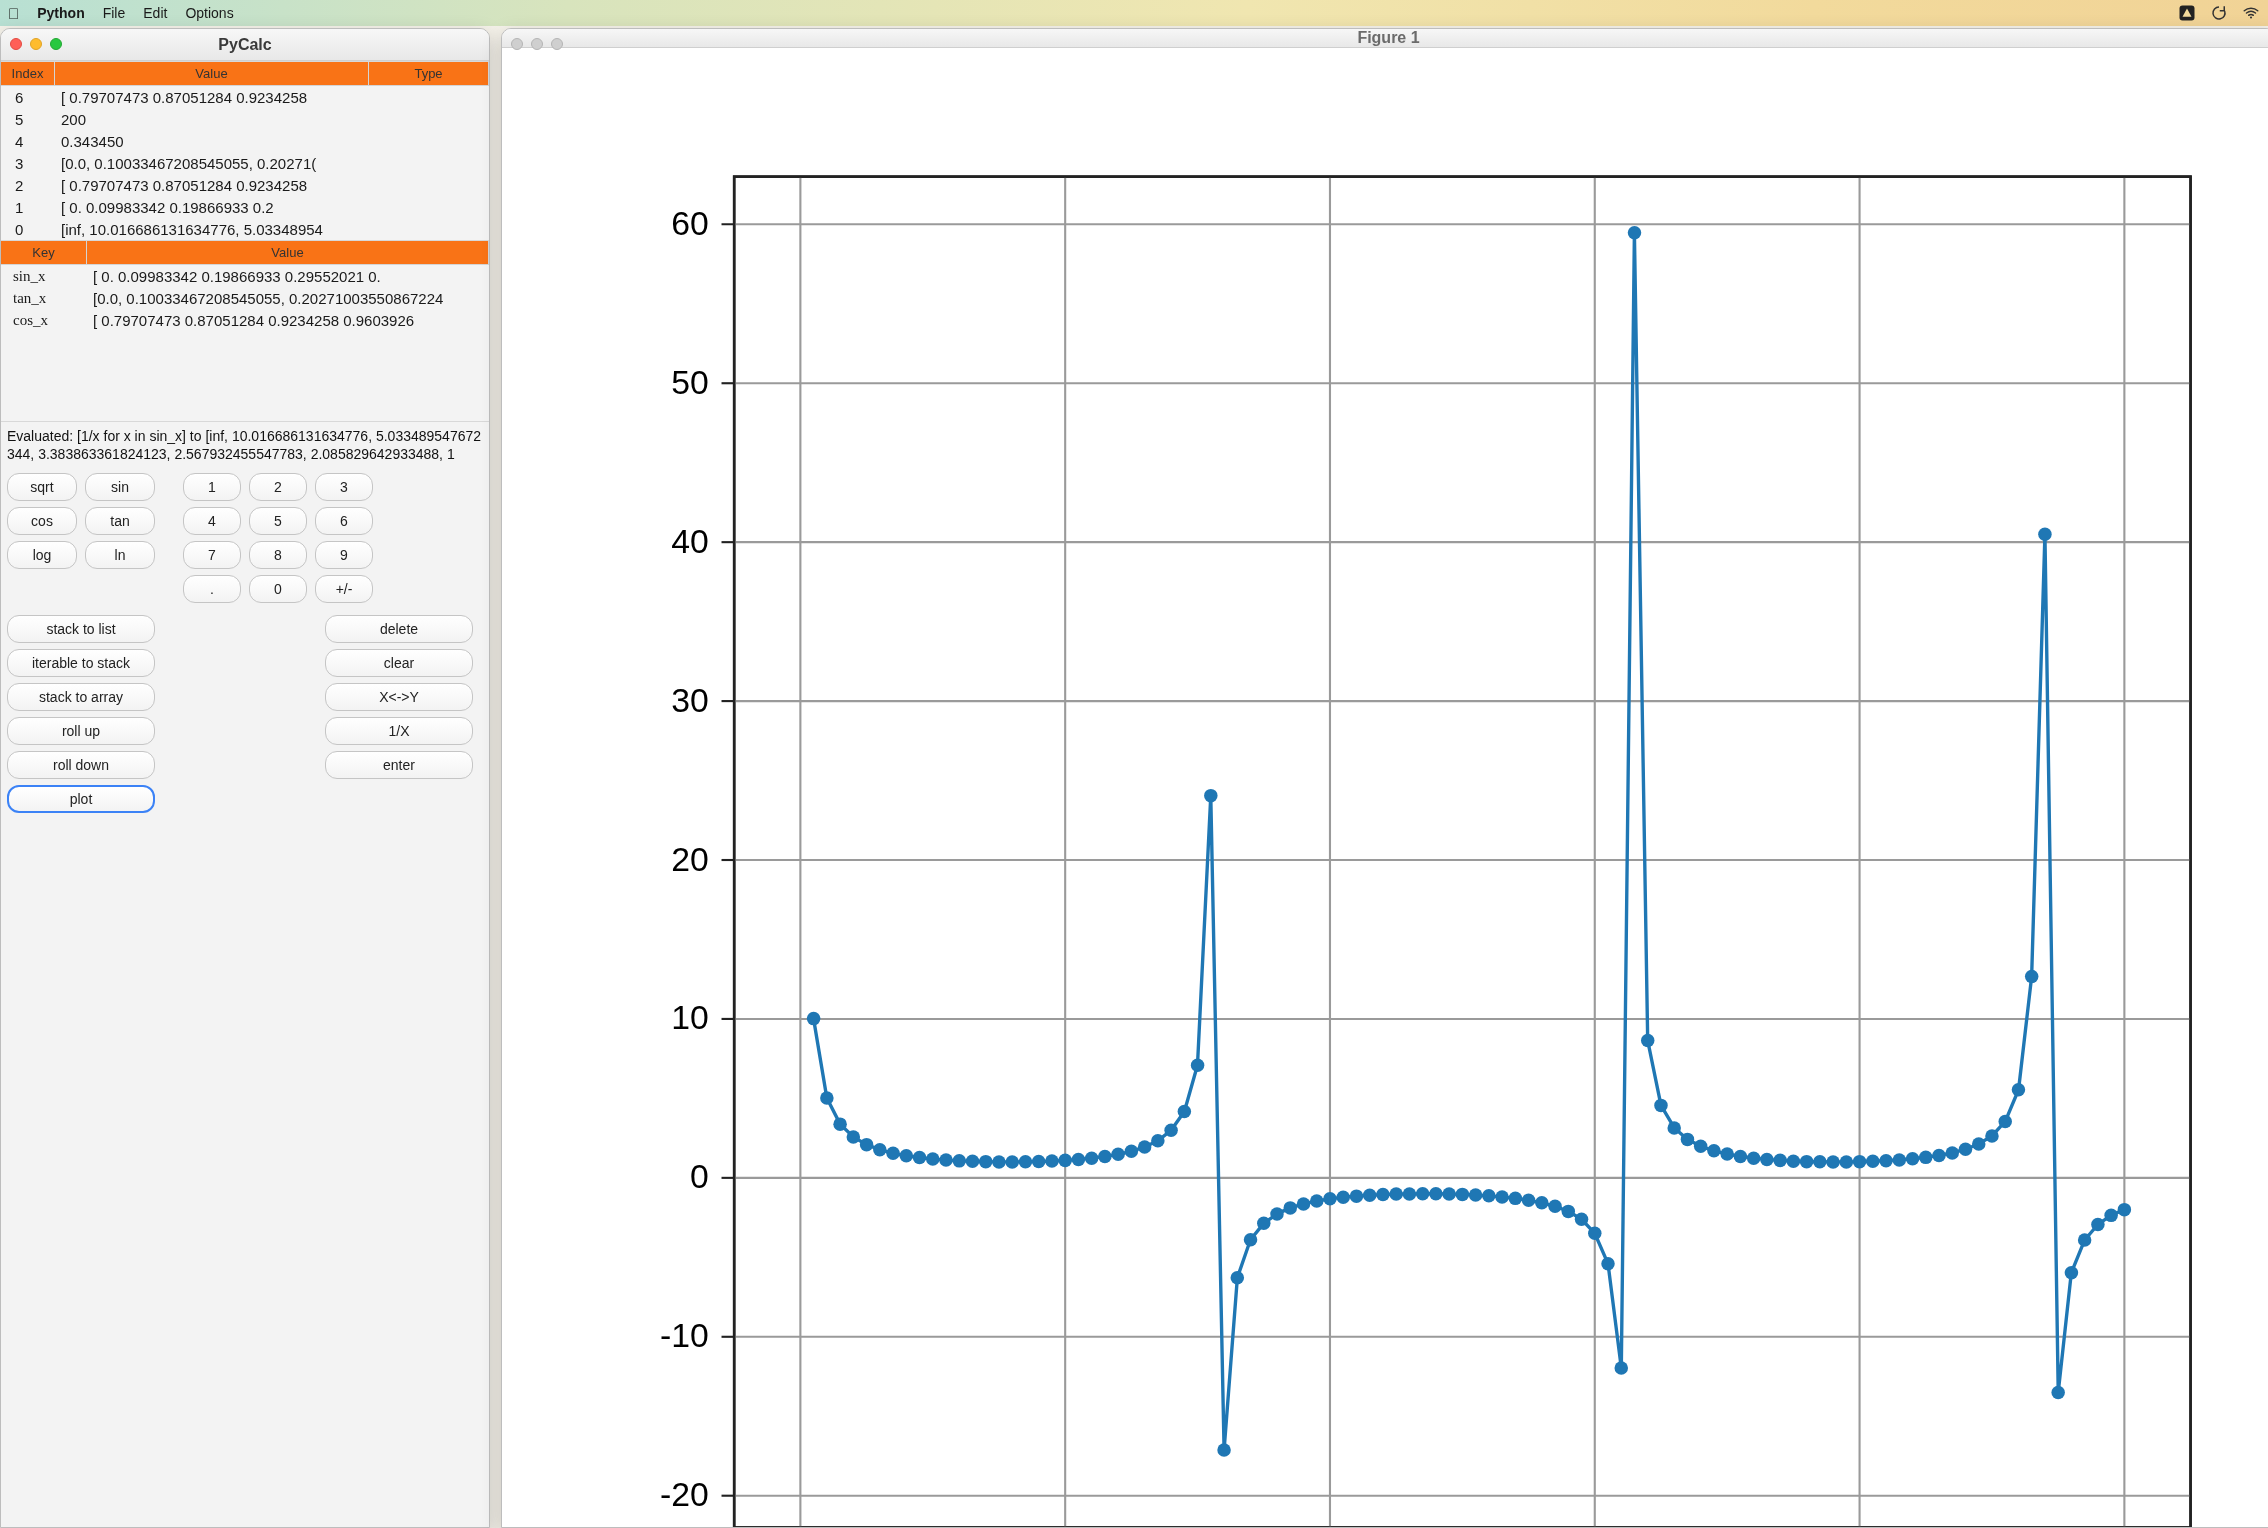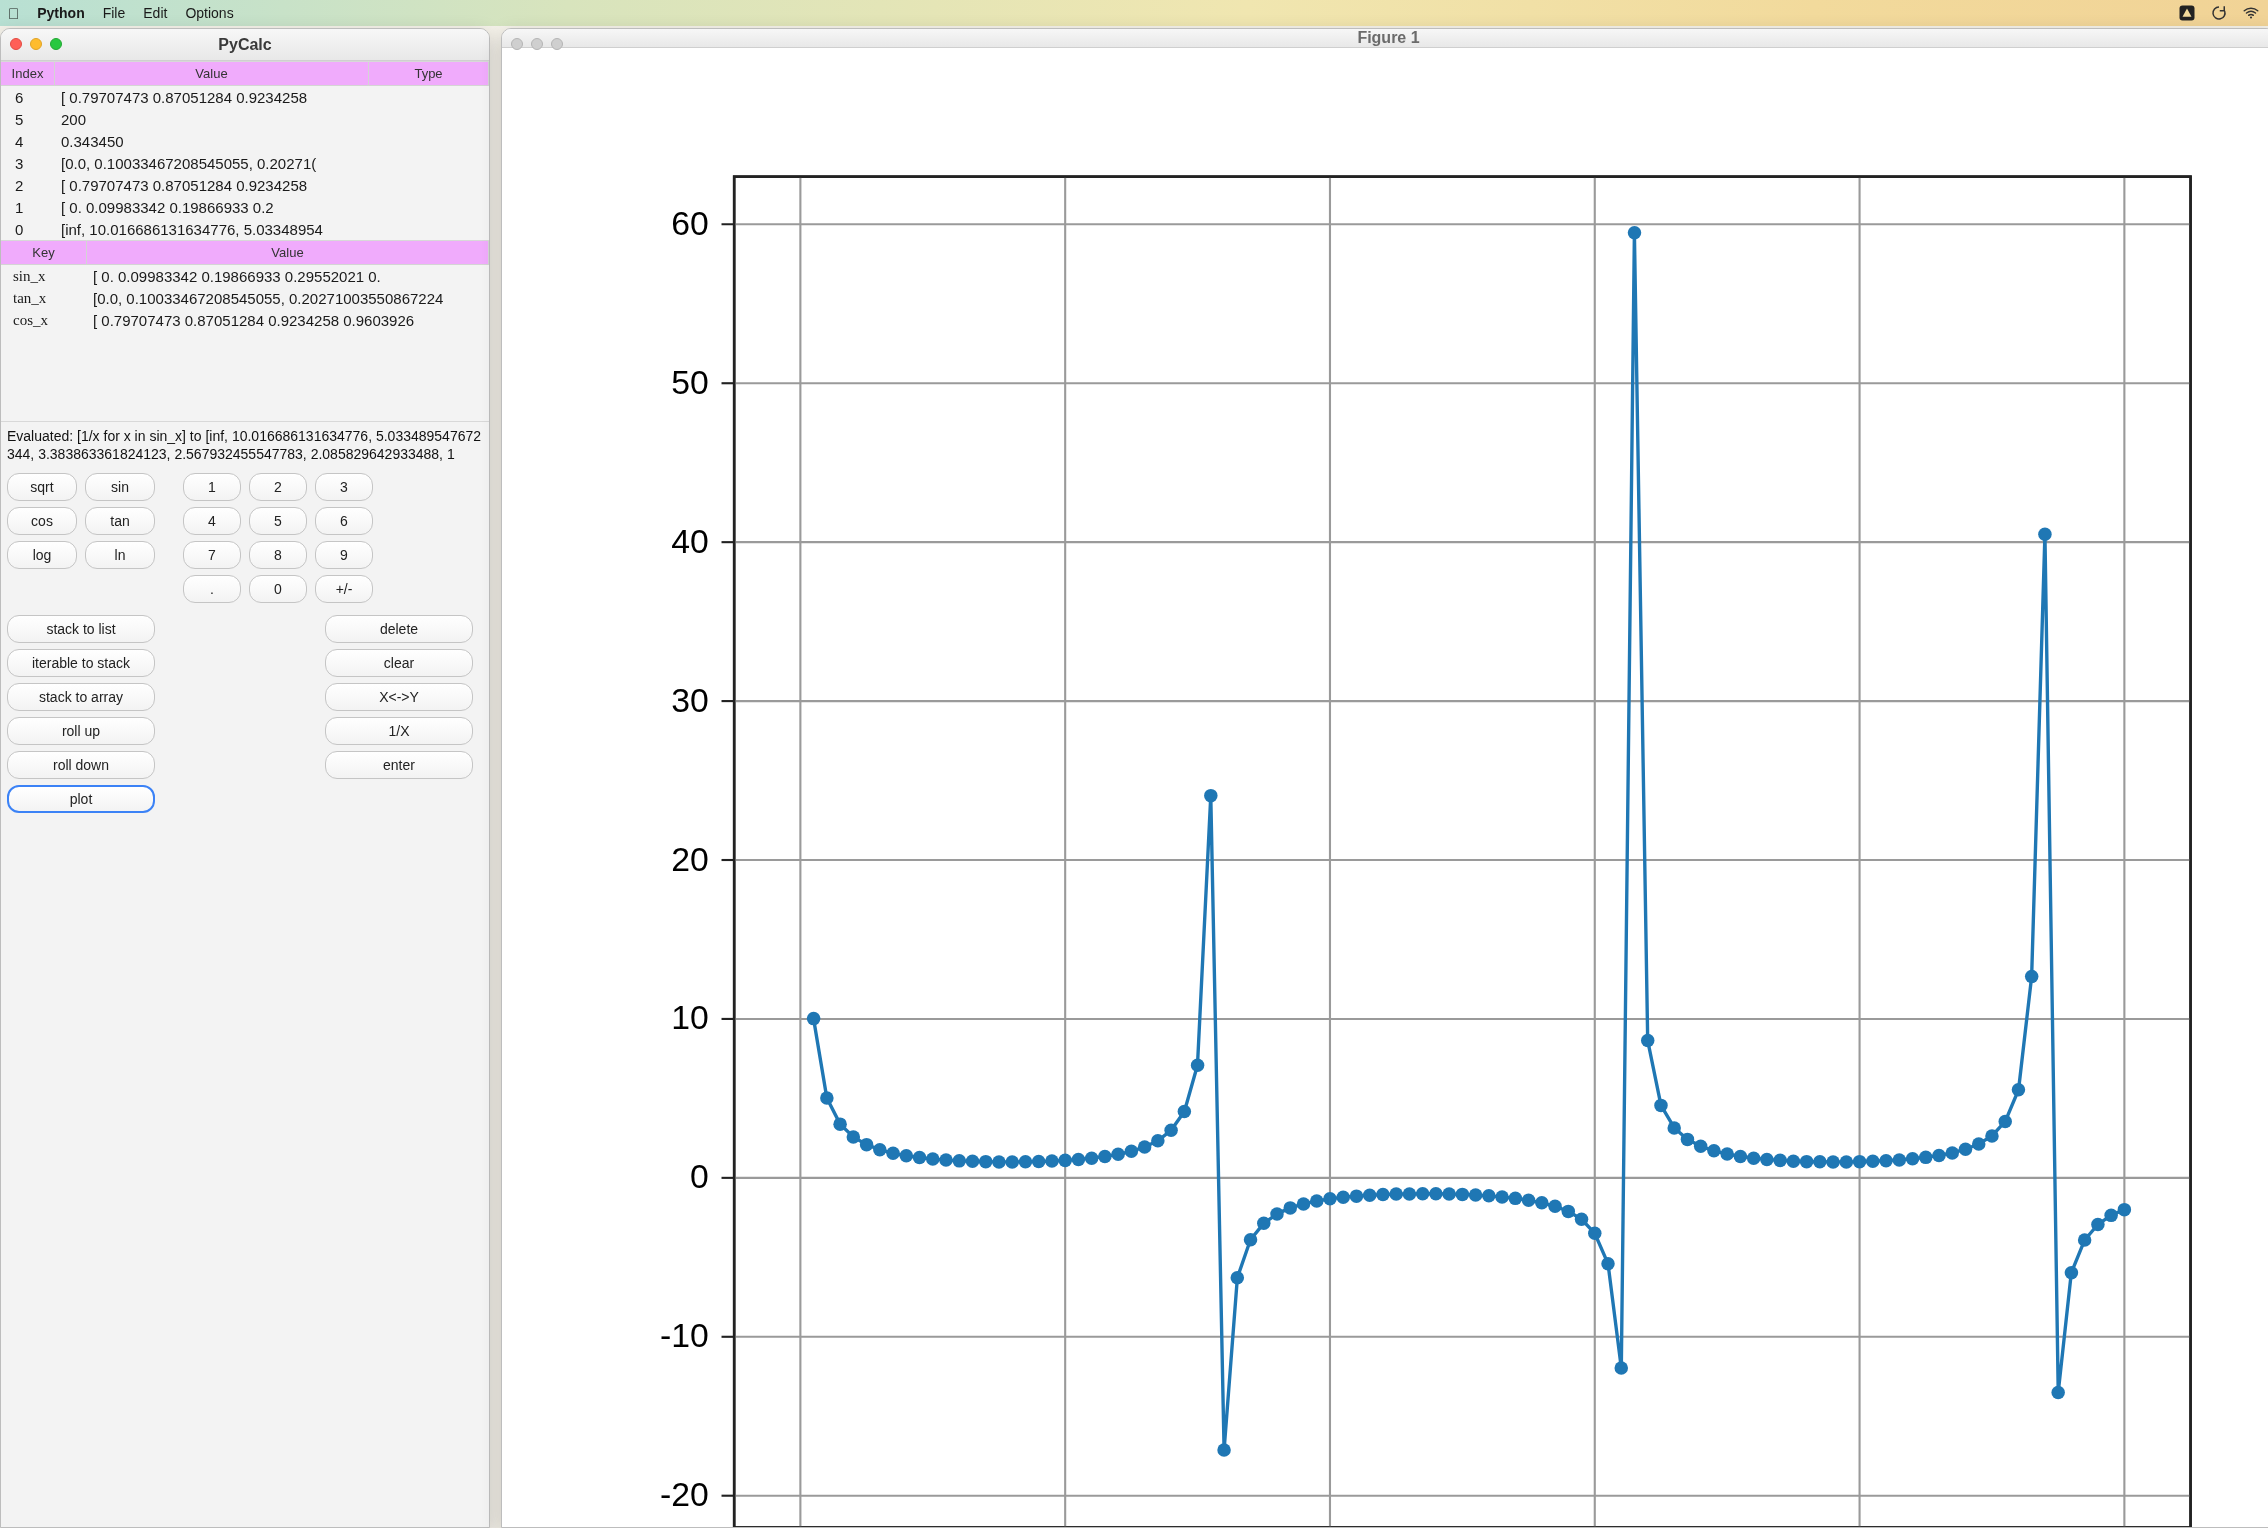--- a/index.html
+++ b/index.html
@@ -45,21 +45,21 @@
   .dot.red { background: #ff5f57; border: .5px solid #e24b41; }
   .dot.yellow { background: #febc2e; border: .5px solid #e0a325; }
   .dot.green { background: #28c840; border: .5px solid #23a733; }
   .dot.grey { background: #cfcfcf; border: .5px solid #b5b5b5; }
 
   
   .pycalc { left: 0; top: 2px; width: 490px; height: calc(100% - 2px); }
   .pycalc .body { flex: 1; display: flex; flex-direction: column; font-size: 14px; color: #1a1a1a; }
 
   .table { border-top: 1px solid #d8d8d8; }
-  .thead { display: flex; background: #f0abfc; border-bottom: 1px solid #d4d4d4; font-size: 13px; color: #333; }
+  .thead { display: flex; background: #f97316; border-bottom: 1px solid #d4d4d4; font-size: 13px; color: #333; }
   .thead .th { padding: 4px 6px; border-right: 1px solid #d4d4d4; text-align: center; }
   .tbody .tr { display: flex; padding: 1px 0 0 0; }
   .tbody .td { padding: 2px 6px; white-space: nowrap; overflow: hidden; text-overflow: clip; font-size: 15px; }
   .stack .th.idx { width: 54px; }
   .stack .th.val { flex: 1; }
   .stack .th.typ { width: 120px; }
   .stack .td.idx { width: 54px; padding-left: 14px; }
   .stack .td.val { flex: 1; font-family: inherit; }
   .stack .td.typ { width: 120px; }
 

